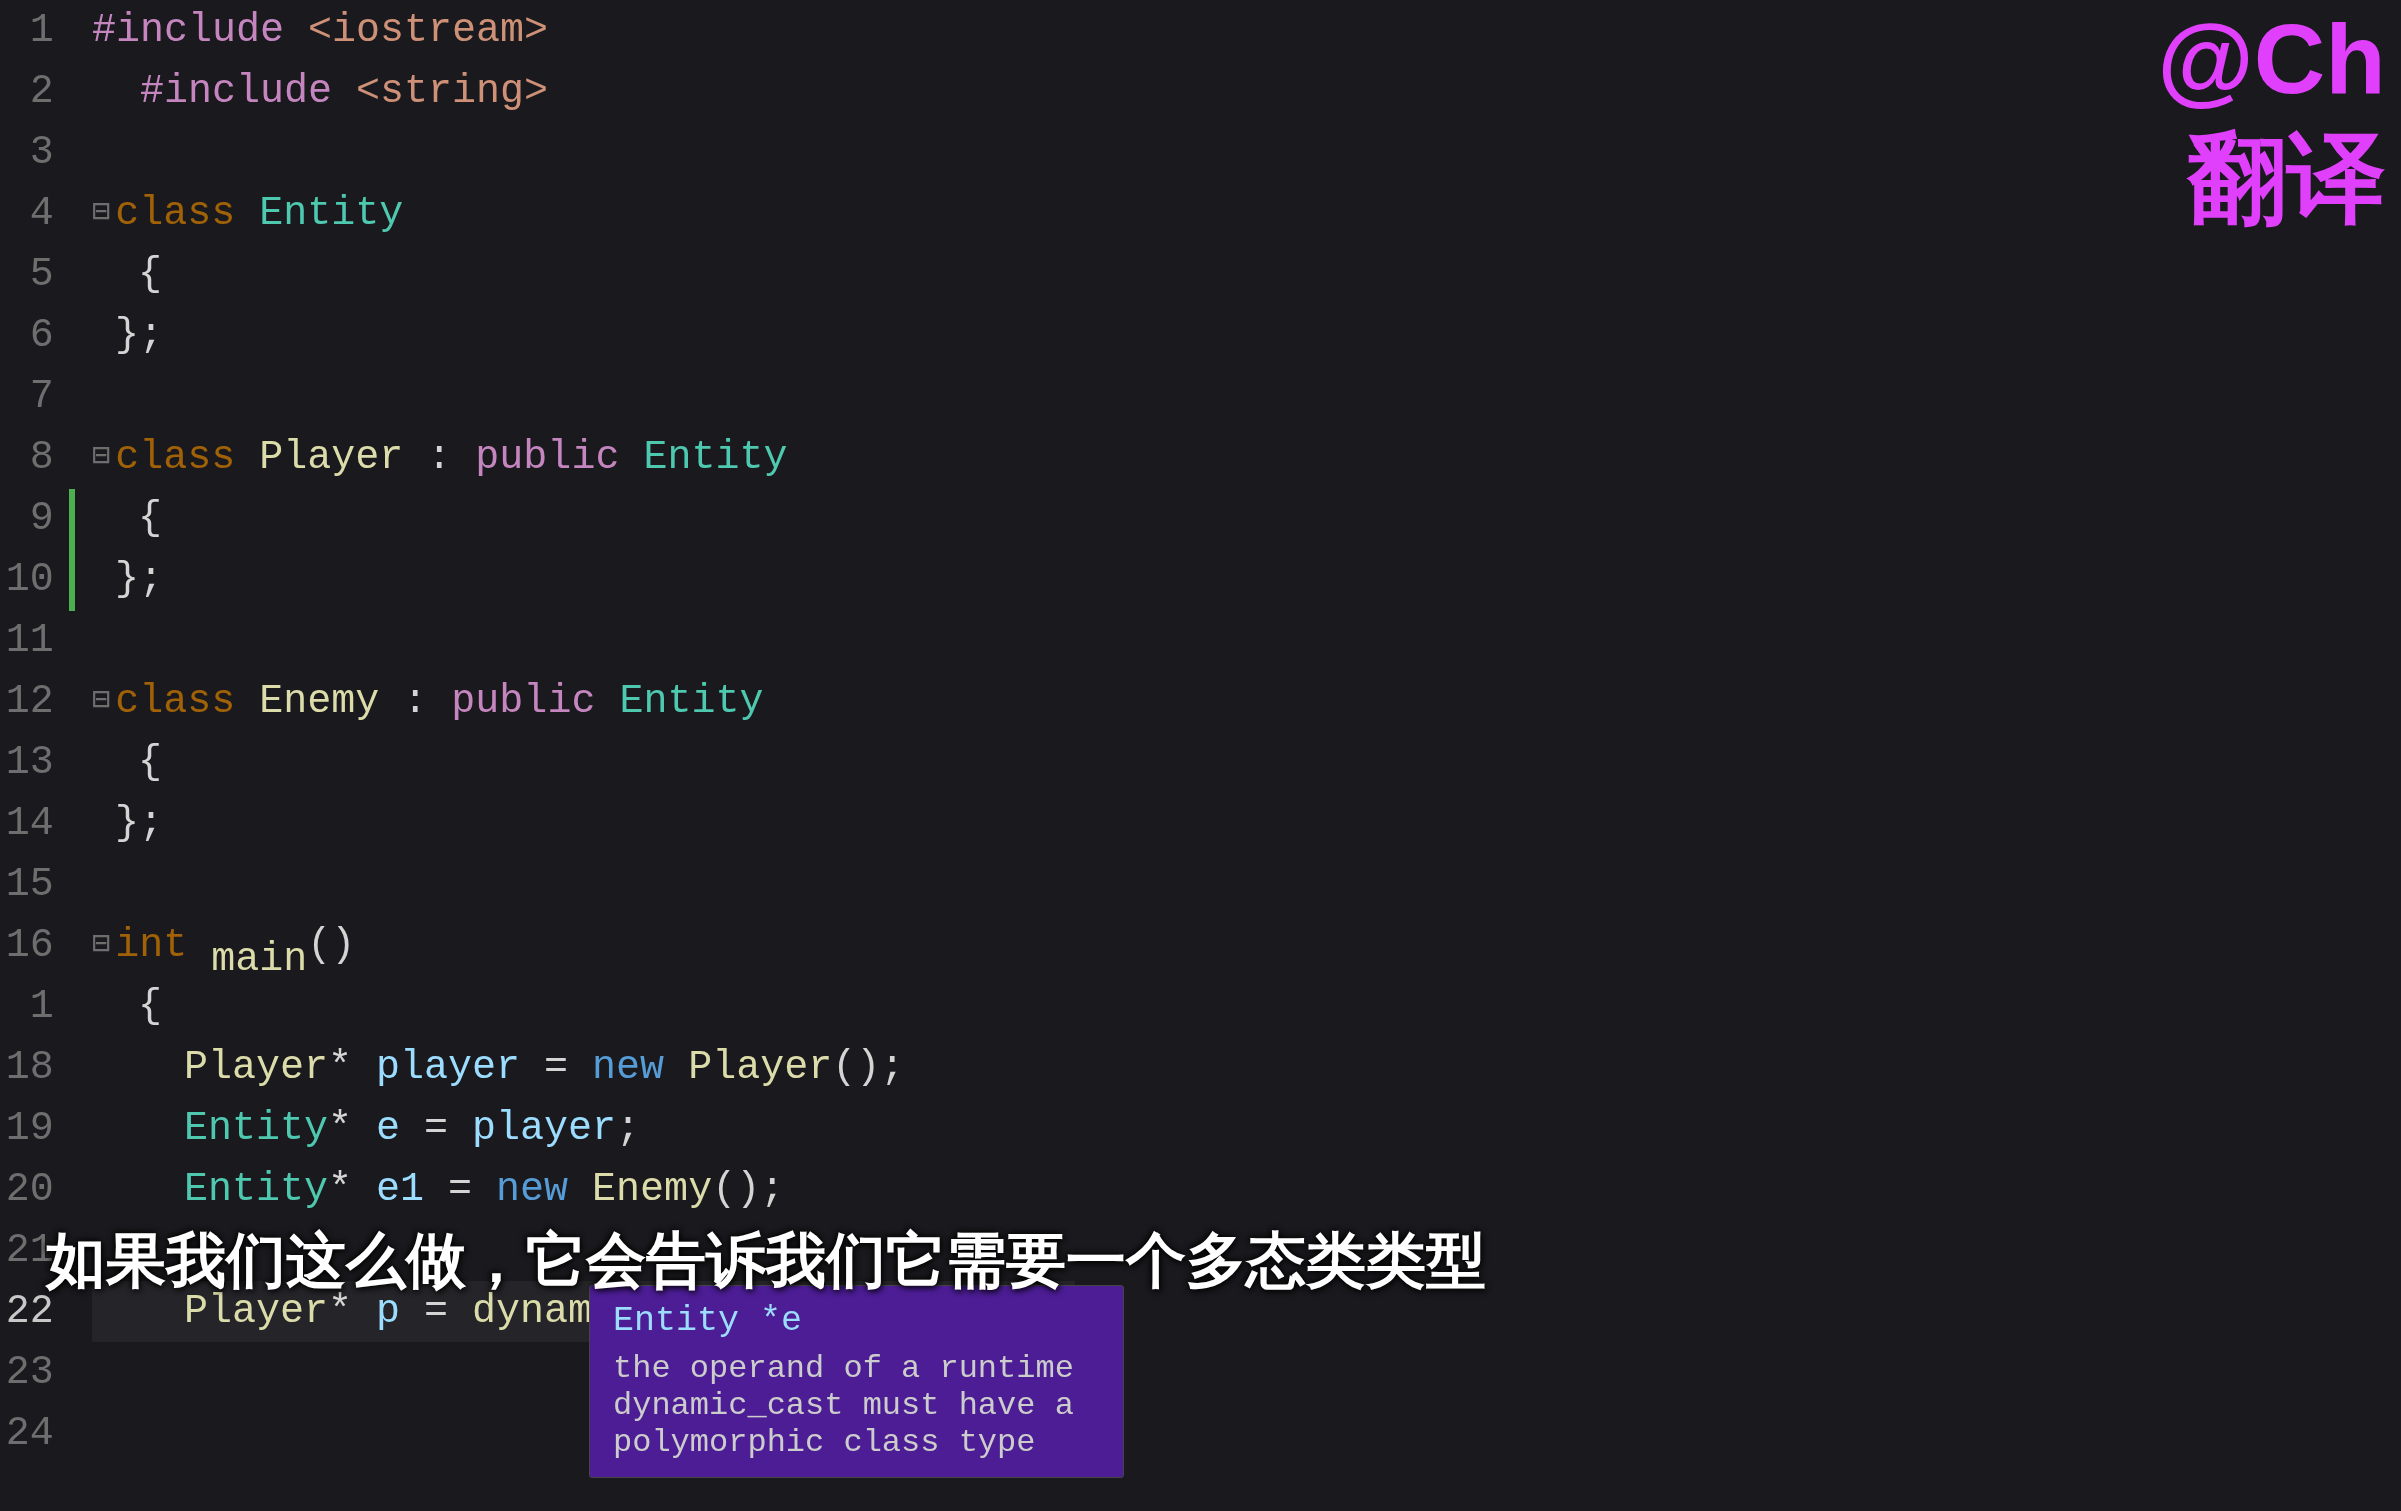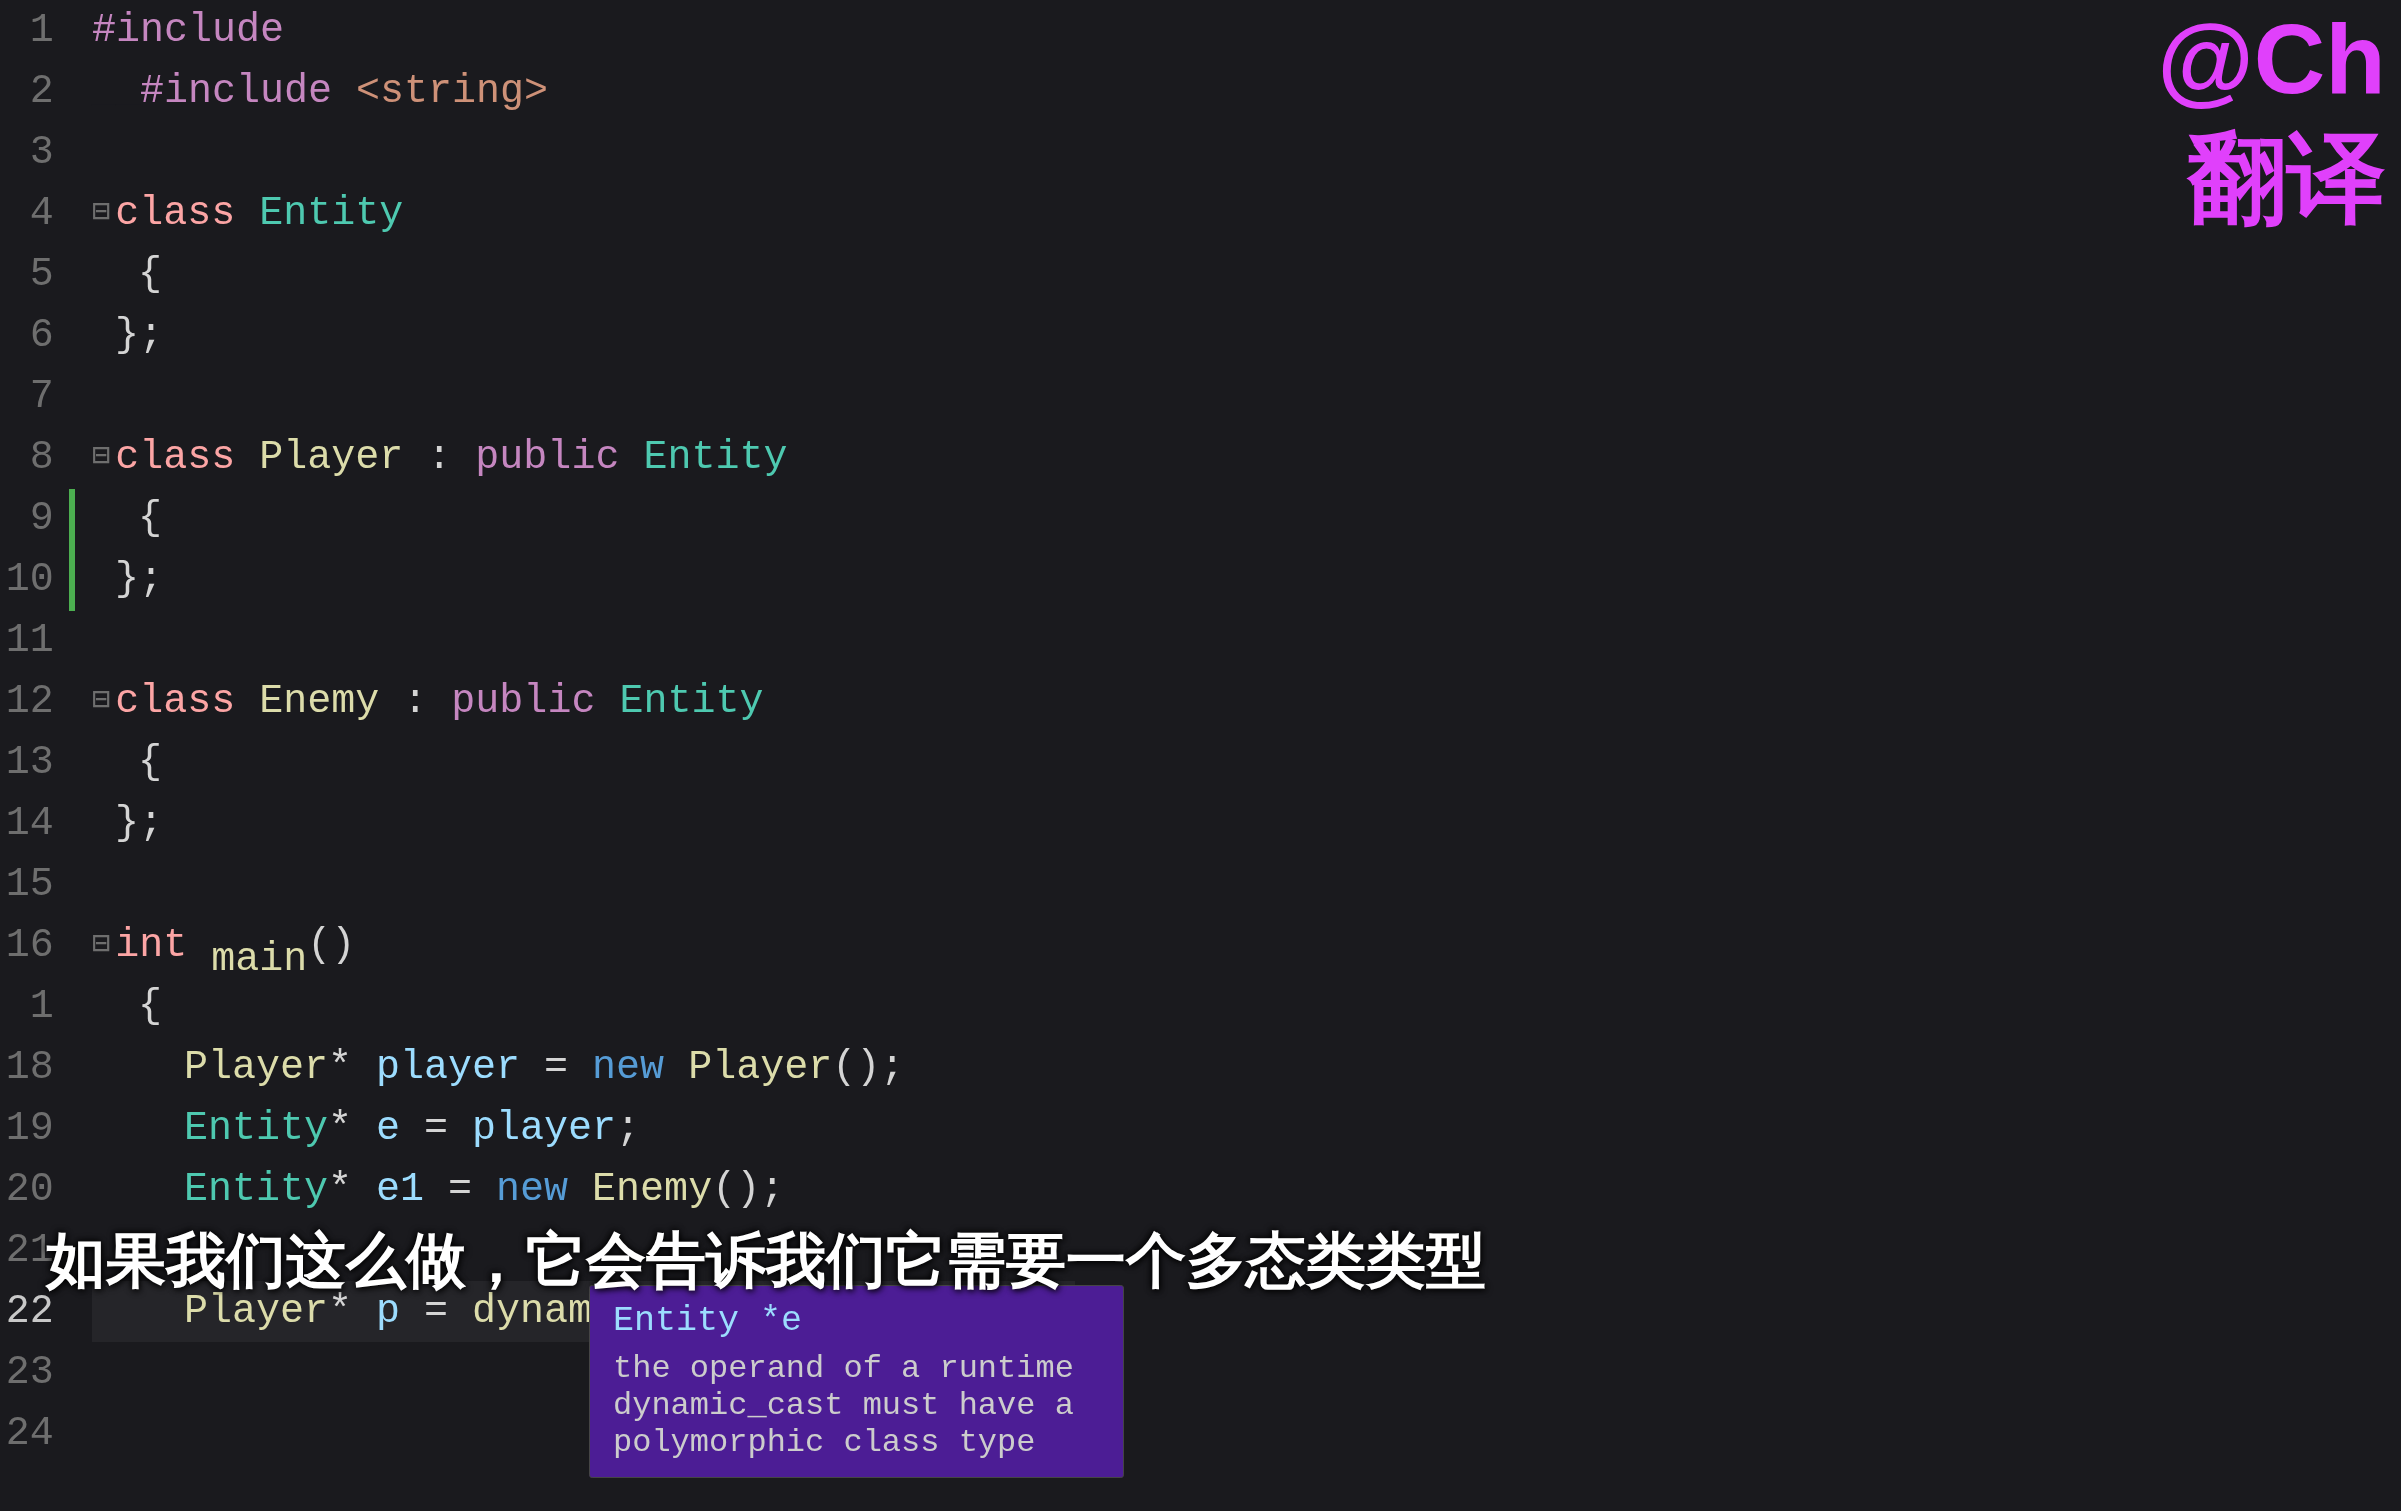--- a/index.html
+++ b/index.html
@@ -59,21 +59,21 @@
     }
 
     
     .collapse-icon {
       display: inline-block;
       color: #6e6e6e;
       font-size: 31px;
       margin-right: 4.6px;
       cursor: pointer;
     }
-    .kw-blue { color: #fca5a5; }
+    .kw-blue { color: #a16207; }
     .kw-public { color: #c586c0; }
     .kw-new { color: #569cd6; }
     .text-white { color: #d4d4d4; }
     .text-entity { color: #4ec9b0; }
     .text-player { color: #dcdcaa; }
     .text-enemy { color: #dcdcaa; }
     .text-main { color: #dcdcaa; margin-top: 28px; }
     .text-include { color: #c586c0; }
     .text-header { color: #ce9178; }
     .text-var { color: #9cdcfe; }
@@ -204,20 +204,21 @@
       <div class="line-number">24</div>
     </div>
 
     <div class="code-area" style="position:relative;">
 
       <div class="green-bar"></div>
 
       <div class="code-line">
         <span class="text-include">#include</span>
         <span class="text-white"> </span>
+        <span class="text-header">&lt;iostream&gt;</span>
       </div>
 
       <div class="code-line">
         <span style="color:#1a1a1e;">__</span>
         <span class="text-include">#include</span>
         <span class="text-white"> </span>
         <span class="text-header">&lt;string&gt;</span>
       </div>
 
       <div class="code-line">&nbsp;</div>

